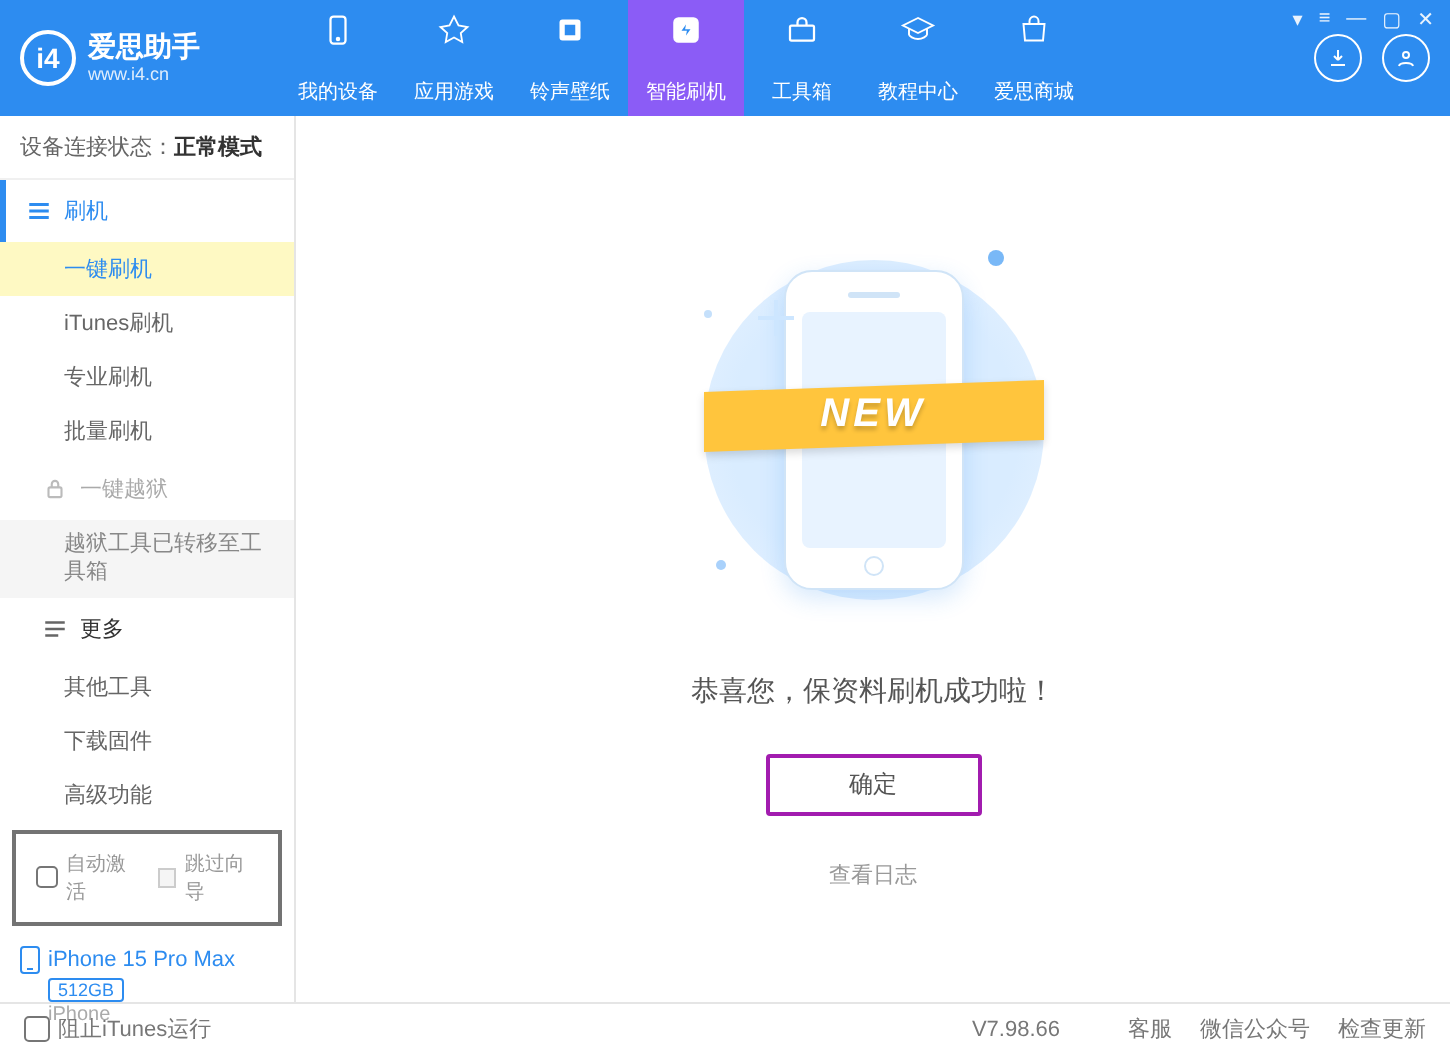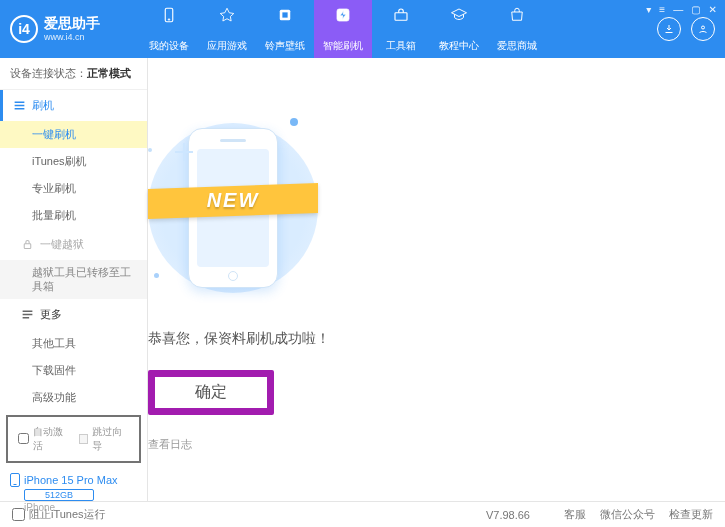--- a/index.html
+++ b/index.html
@@ -39,42 +39,42 @@
 .side-sub.active { background: #fef9c3; color: #2d8cf0; }
 .side-sub.note { background: #f5f5f5; color: #888; line-height: 1.3; padding-top:5px; padding-bottom:5px; }
 .side-checkrow { display: flex; gap: 10px; padding: 8px 10px; border: 2px solid #737373; margin: 4px 6px; }
 .chk { display: flex; align-items: center; gap: 4px; color: #999; font-size: 10px; }
 .chk input { width: 11px; height: 11px; }
 .chk .chkbox-disabled { width:10px; height:10px; border:1px solid #ccc; background:#f5f5f5; display:inline-block; }
 .device-info { padding: 6px 10px 8px; }
 .device-row { display: flex; align-items: center; gap: 4px; color: #2d8cf0; font-size: 11px; }
 .phone-icon { width: 10px; height: 14px; border: 1.5px solid #2d8cf0; border-radius: 2px; display: inline-block; position: relative; }
 .phone-icon::after { content:""; position:absolute; bottom:1px; left:50%; transform:translateX(-50%); width:3px; height:1px; background:#2d8cf0; }
-.storage-badge { display:inline-block; border:1px solid #2d8cf0; color:#2d8cf0; font-size:9px; padding:0 20px; border-radius:2px; margin-top:2px; margin-left:14px; }
+.storage-badge { display:inline-block; border:1px solid #2d8cf0; color:#2d8cf0; font-size:9px; padding:0 4px; border-radius:2px; margin-top:2px; margin-left:14px; }
 .device-type { color:#aaa; font-size:10px; margin-left:14px; margin-top:1px; }
 .sidebar-fill { flex: 1; }
 
 
-.main { flex:1; display:flex; flex-direction:column; align-items:flex-start; justify-content:center; gap:22px; position: relative; }
+.main { flex:1; display:flex; flex-direction:column; align-items:center; justify-content:center; gap:22px; position: relative; }
 .illust { width:170px; height:200px; position:relative; display:flex; align-items:center; justify-content:center; }
 .illust .bg-circle { position:absolute; width:170px; height:170px; border-radius:50%; background: radial-gradient(circle, #d9ecff 60%, #eaf4ff 100%); }
 .illust .dot { position:absolute; border-radius:50%; background:#79b8f7; }
 .illust .phone { position:relative; width:90px; height:160px; background:#fff; border:1px solid #d0e4f7; border-radius:14px; box-shadow:0 4px 12px rgba(45,140,240,.2); }
 .illust .phone .screen { position:absolute; left:8px; right:8px; top:20px; bottom:20px; background:#e8f3ff; border-radius:4px; }
 .illust .phone .screen::before { content:""; position:absolute; top:-10px; left:50%; transform:translateX(-50%); width:26px; height:3px; background:#d0e4f7; border-radius:2px; }
 .illust .phone .home { position:absolute; bottom:6px; left:50%; transform:translateX(-50%); width:10px; height:10px; border:1.5px solid #d0e4f7; border-radius:50%; }
 .illust .shine { position:absolute; top:14px; left:-14px; width:18px; height:18px; }
 .illust .shine::before, .illust .shine::after { content:""; position:absolute; background:#cde6ff; }
 .illust .shine::before { left:8px; top:0; width:2px; height:18px; }
 .illust .shine::after { top:8px; left:0; width:18px; height:2px; }
 .ribbon { position:absolute; top:72px; left:50%; transform:translateX(-50%); width:180px; height:42px; display:flex; align-items:center; justify-content:center; }
 .ribbon .band { position:absolute; width:170px; height:30px; background:#ffc53d; transform:skewY(-2deg); box-shadow:0 2px 4px rgba(0,0,0,.15); }
 .ribbon .text { position:relative; color:#fff; font-weight:900; font-size:20px; letter-spacing:2px; font-style:italic; text-shadow:0 2px 2px rgba(0,0,0,.2); }
 .success-text { color:#555; font-size:14px; }
-.ok-btn { border:7px solid #a21caf; background:#fff; padding:5px 40px; font-size:16px; color:#555; cursor:pointer; border-radius:2px; }
+.ok-btn { border:2px solid #a21caf; background:#fff; padding:5px 40px; font-size:12px; color:#555; cursor:pointer; border-radius:2px; }
 .view-log { color:#999; font-size:11px; cursor:pointer; }
 
 
 .footer { height:26px; border-top:1px solid #e5e5e5; display:flex; align-items:center; padding:0 12px; font-size:11px; color:#777; }
 .footer .f-chk { display:flex; align-items:center; gap:4px; }
 .footer .spacer { flex:1; }
 .footer .ver { margin-right:20px; }
 .footer .f-link { margin-left:14px; cursor:pointer; }
 </style>
 </head>

